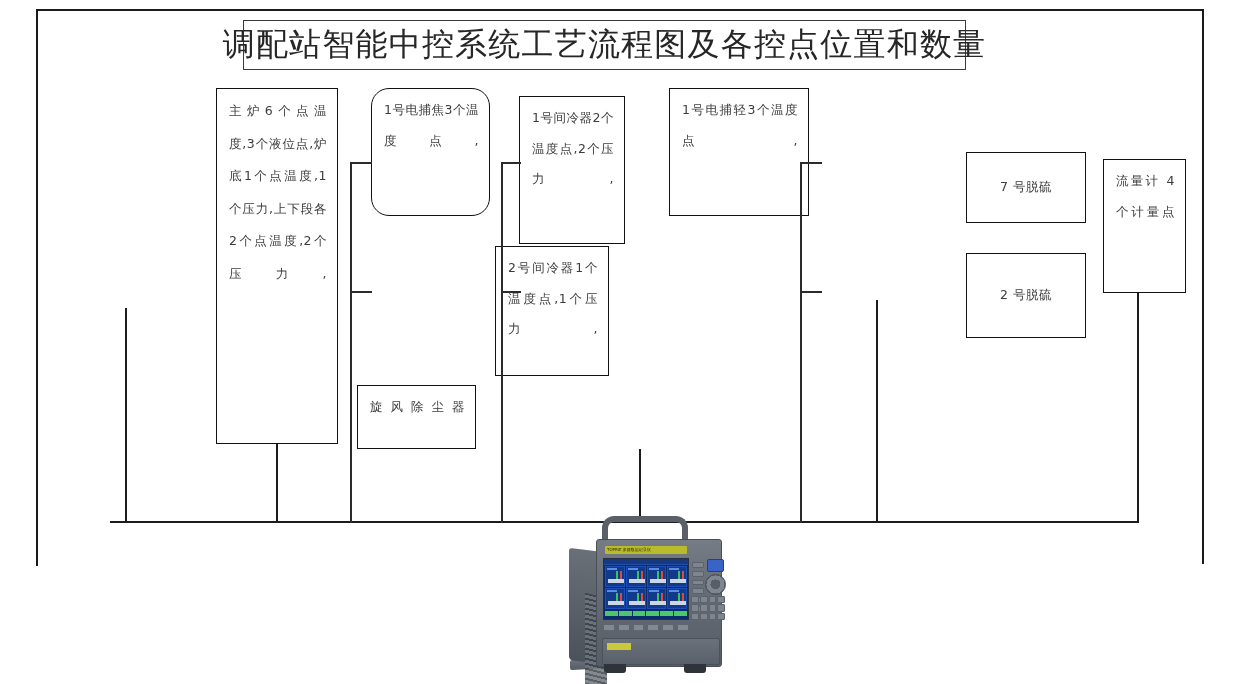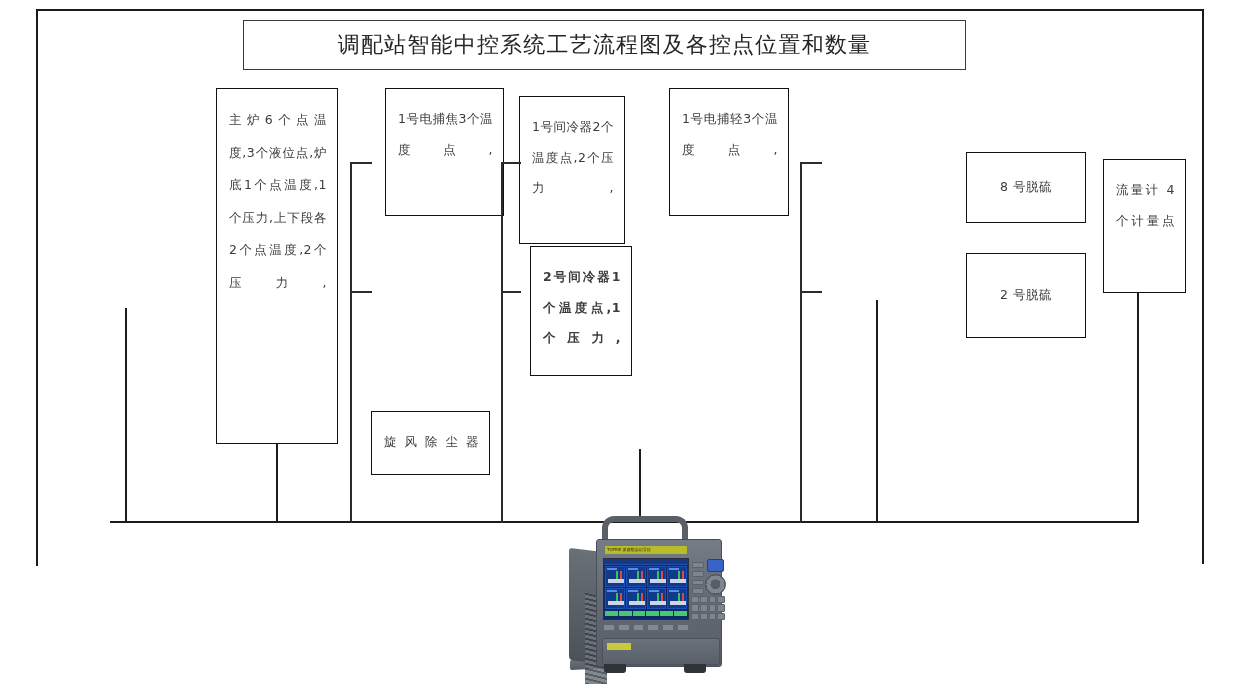--- a/index.html
+++ b/index.html
@@ -26,38 +26,38 @@
   #title-box{
     position:absolute;
     left:243px; top:20px;
     width:723px; height:50px;
     border:1px solid #3a3a3a;
     background:#ffffff;
     display:flex;align-items:center;justify-content:center;
     box-sizing:border-box;
   }
   #title-text{
-    font-size:22px;
+    font-size:32px;
     color:#262626;
     letter-spacing:1.2px;
     white-space:nowrap;
     font-family:"DejaVu Sans","Liberation Sans",sans-serif;
   }
 
   
   .node{
     position:absolute;
     border:1.4px solid #111111;
     background:#ffffff;
     box-sizing:border-box;
     color:#3c3c3c;
     font-size:12.5px;
     line-height:2.45;
     letter-spacing:0.5px;
-    padding:15px 10px 4px 12px;
+    padding:6px 10px 4px 12px;
     overflow:hidden;
   }
   .node .txt{display:block;}
   .node.just  .txt{text-align:justify; text-align-last:justify;}
   .node.cent  {display:flex;align-items:center;justify-content:center;padding:0;}
   .node.cent .txt{text-align:center;line-height:2.3;}
   .node.lead  .txt{line-height:2.6;}
 
   
   .conn{position:absolute;background:#1c1c1c;}
@@ -177,46 +177,46 @@
 
   <div id="title-box">
     <span id="title-text">调配站智能中控系统工艺流程图及各控点位置和数量</span>
   </div>
 
 
   <div class="node just lead" style="left:216px; top:88px; width:122px; height:356px;">
     <span class="txt">主炉6个点温度,3个液位点,炉底1个点温度,1个压力,上下段各2个点温度,2个压力,</span>
   </div>
 
-  <div class="node just" style="left:385px; top:88px; width:119px; height:128px;">
+  <div class="node just" style="left:371px; top:88px; width:119px; height:128px;border-radius:18px;">
     <span class="txt">1号电捕焦3个温度点,</span>
   </div>
 
 
-  <div class="node just" style="left:371px; top:385px; width:119px; height:64px;margin-top:26px;">
+  <div class="node just" style="left:357px; top:385px; width:119px; height:64px;">
     <span class="txt">旋风除尘器</span>
   </div>
 
   <div class="node just" style="left:519px; top:96px; width:106px; height:148px;">
     <span class="txt">1号间冷器2个温度点,2个压力,</span>
   </div>
 
-  <div class="node just" style="left:530px; top:246px; width:102px; height:130px;font-weight:bold;">
+  <div class="node just" style="left:495px; top:246px; width:114px; height:130px;">
     <span class="txt">2号间冷器1个温度点,1个压力,</span>
   </div>
 
 
-  <div class="node just" style="left:669px; top:88px; width:120px; height:128px;">
+  <div class="node just" style="left:669px; top:88px; width:140px; height:128px;">
     <span class="txt">1号电捕轻3个温度点,</span>
   </div>
 
 
 
   <div class="node cent" style="left:966px; top:152px; width:120px; height:71px;">
-    <span class="txt">8 号脱硫</span>
+    <span class="txt">7 号脱硫</span>
   </div>
 
   <div class="node cent" style="left:966px; top:253px; width:120px; height:85px;">
     <span class="txt">2 号脱硫</span>
   </div>
 
   <div class="node just" style="left:1103px; top:159px; width:83px; height:134px;">
     <span class="txt">流量计 4 个计量点</span>
   </div>
 

